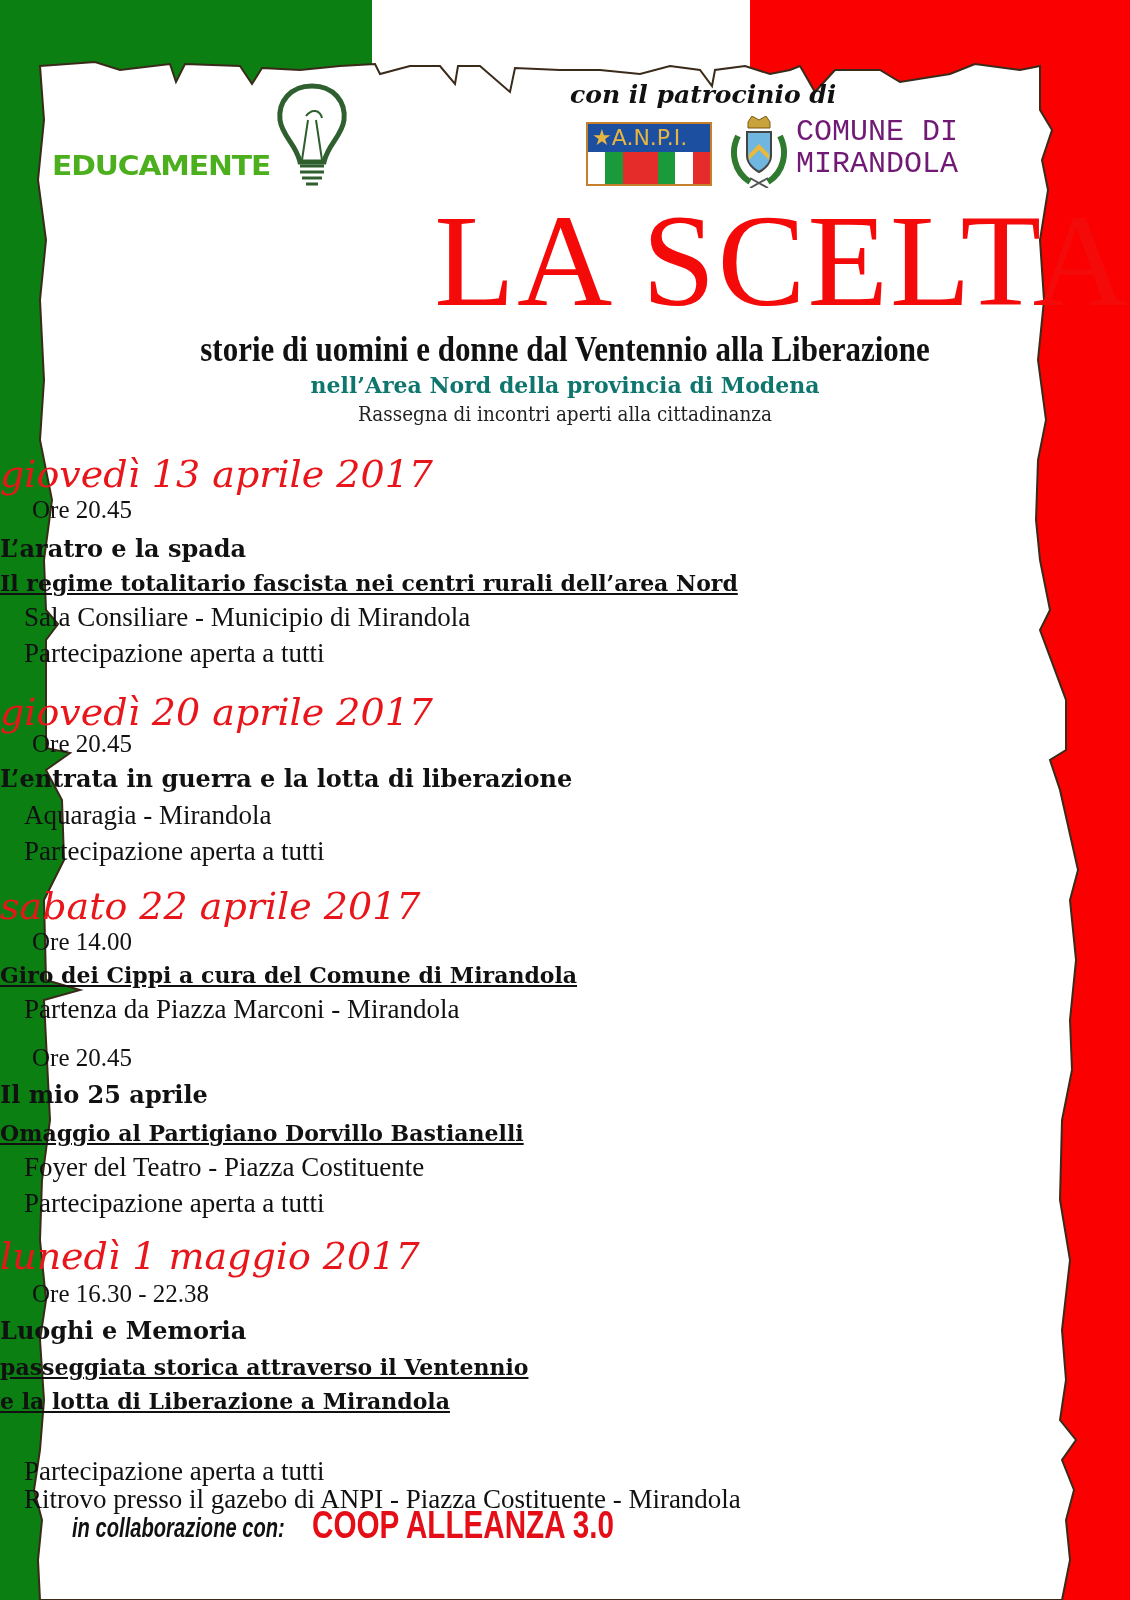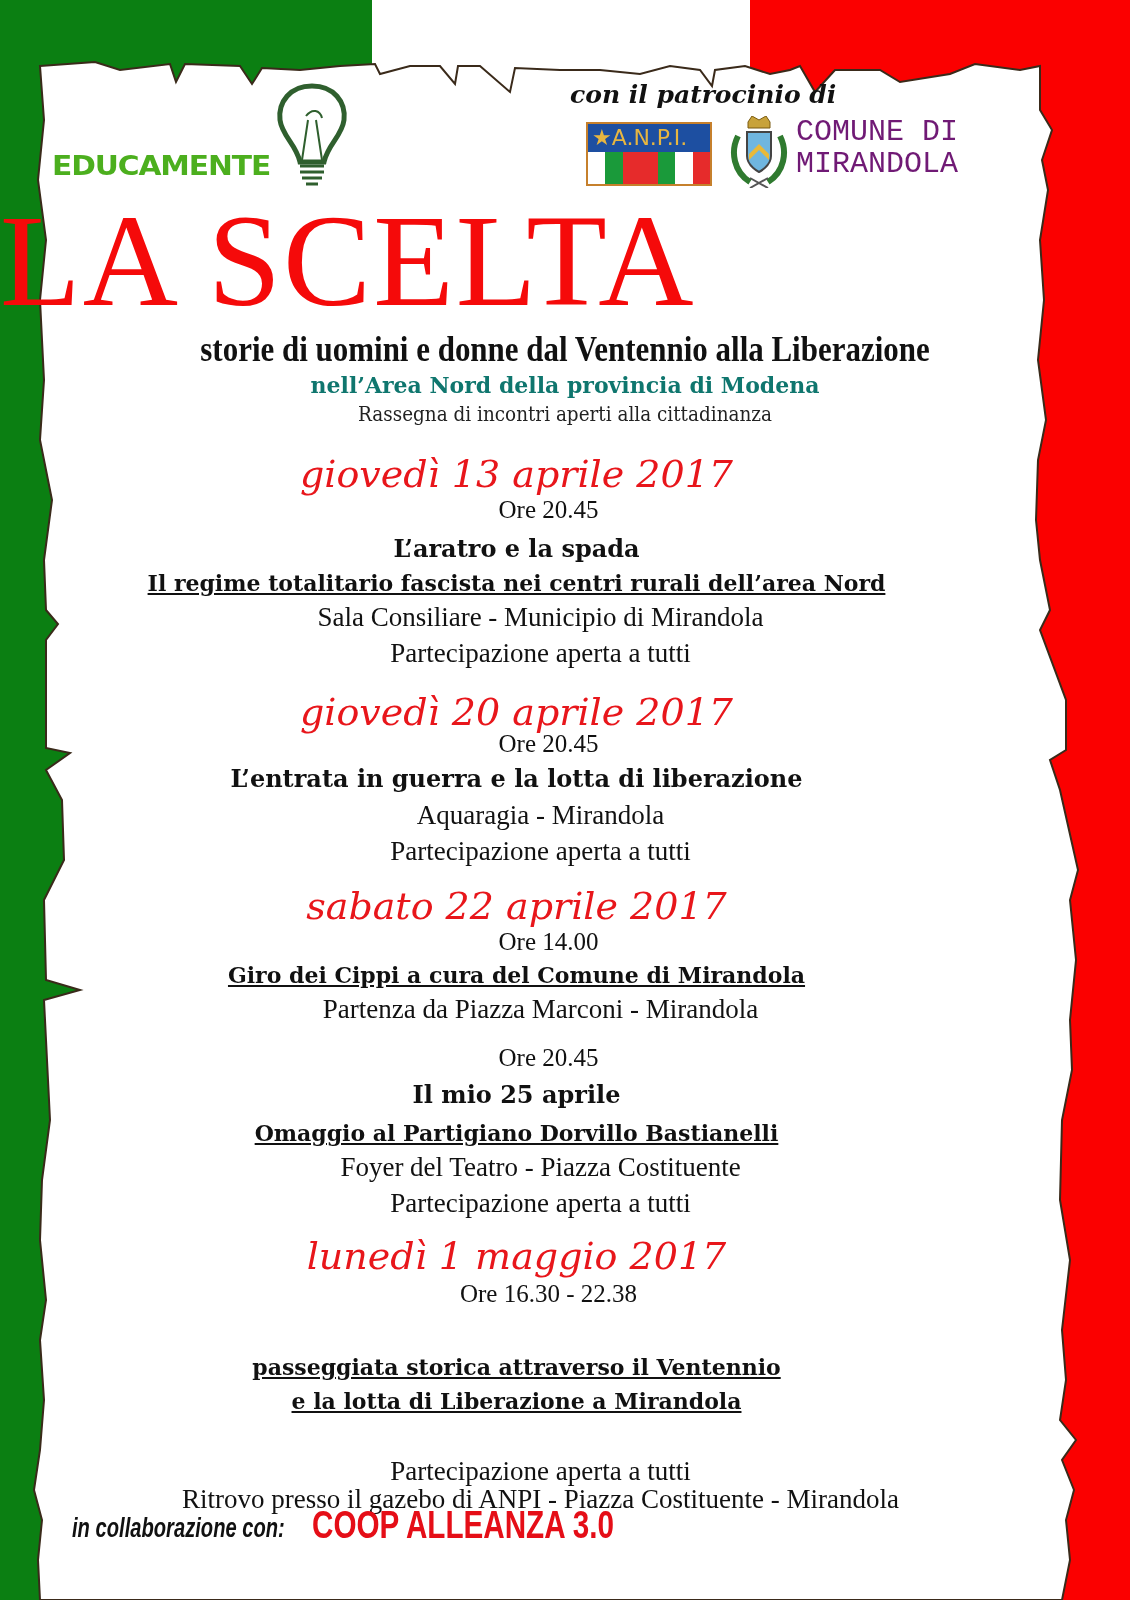--- a/index.html
+++ b/index.html
@@ -15,26 +15,26 @@
   .bulb { position:absolute; left:220px; top:0px; }
 
   .patron { position:absolute; left:570px; top:80px; font-family:"DejaVu Serif", serif; font-weight:bold; font-style:italic; font-size:25px; color:#111; }
   .anpi { position:absolute; left:586px; top:122px; width:126px; height:64px; border:2px solid #c6802c; box-sizing:border-box; }
   .anpi-top { height:28px; background:#1d4fa1; color:#e7b640; font-family:"DejaVu Sans", sans-serif; font-size:22px; line-height:28px; padding-left:4px; letter-spacing:0px; }
   .anpi-bottom { display:flex; height:32px; }
   .anpi-bottom span { flex:1; }
   .crest { position:absolute; left:728px; top:116px; }
   .comune { position:absolute; left:796px; top:116px; font-family:Liberation Mono, monospace; font-size:30px; line-height:32px; color:#701a75; }
 
-  .title { position:absolute; left:0; width:1130px; text-align:left; top:196px; font-family:"Liberation Serif", serif; font-size:132px; line-height:130px; color:#f50a0a; letter-spacing:2px; }
+  .title { position:absolute; left:0; width:1130px; text-align:right; top:196px; font-family:"Liberation Serif", serif; font-size:132px; line-height:130px; color:#f50a0a; letter-spacing:2px; }
   .subtitle { position:absolute; left:0; width:1130px; text-align:center; top:328px; font-family:"Liberation Serif", serif; font-weight:bold; font-size:36px; color:#111; transform:scaleX(0.86); }
   .subtitle2 { position:absolute; left:0; width:1130px; text-align:center; top:372px; font-family:"DejaVu Serif", serif; font-weight:bold; font-size:22px; color:#0f766e; }
   .subtitle3 { position:absolute; left:0; width:1130px; text-align:center; top:402px; font-family:"DejaVu Serif", serif; font-size:20px; color:#222; transform:scaleX(0.92); }
 
-  .line { position:absolute; left:0; width:1033px; text-align:center; }
+  .line { position:absolute; left:0; width:1033px; }
   .date { font-family:"DejaVu Serif", serif; font-style:italic; font-size:38px; color:#e8161b; font-weight:normal; }
   .time { font-family:"Liberation Serif", serif; font-size:25px; color:#111;margin-left:32px; }
   .bold { font-family:"DejaVu Serif", serif; font-weight:bold; font-size:22px; color:#111;text-decoration:underline; }
   .bold-lg { font-family:"DejaVu Serif", serif; font-weight:bold; font-size:24px; color:#111; }
   .plain { font-family:"Liberation Serif", serif; font-size:27px; color:#111;margin-left:24px; }
 
   .collab { position:absolute; left:72px; top:1512px; font-family:"Liberation Sans", sans-serif; }
   .collab-label { font-size:28px; font-weight:bold; color:#111; display:inline-block; transform:scaleX(0.72); transform-origin:left; font-style:italic; }
   .collab-name { position:absolute; left:240px; top:-8px; font-size:38px; font-weight:bold; color:#e50e17; white-space:nowrap; transform:scaleX(0.78); transform-origin:left; }
 </style>
@@ -110,20 +110,21 @@
   <div class="line plain" style="top:994px">Partenza da Piazza Marconi - Mirandola</div>
   <div class="line bold" style="top:962px">Giro dei Cippi a cura del Comune di Mirandola</div>
   <div class="line time" style="top:1044px">Ore 20.45</div>
   <div class="line bold-lg" style="top:1080px">Il mio 25 aprile</div>
   <div class="line bold" style="top:1120px">Omaggio al Partigiano Dorvillo Bastianelli</div>
   <div class="line plain" style="top:1152px">Foyer del Teatro - Piazza Costituente</div>
   <div class="line plain" style="top:1188px">Partecipazione aperta a tutti</div>
 
   <div class="line date" style="top:1234px">lunedì 1 maggio 2017</div>
   <div class="line time" style="top:1280px">Ore 16.30 - 22.38</div>
+  <div class="line bold-lg" style="top:1316px">Luoghi e Memoria</div>
   <div class="line bold" style="top:1354px">passeggiata storica attraverso il Ventennio</div>
   <div class="line bold" style="top:1388px">e la lotta di Liberazione a Mirandola</div>
   <div class="line plain" style="top:1484px">Ritrovo presso il gazebo di ANPI  - Piazza Costituente - Mirandola</div>
   <div class="line plain" style="top:1456px">Partecipazione aperta a tutti</div>
 
   <div class="collab">
     <span class="collab-label">in collaborazione con:</span>
     <span class="collab-name">COOP ALLEANZA 3.0</span>
   </div>
 </div>

